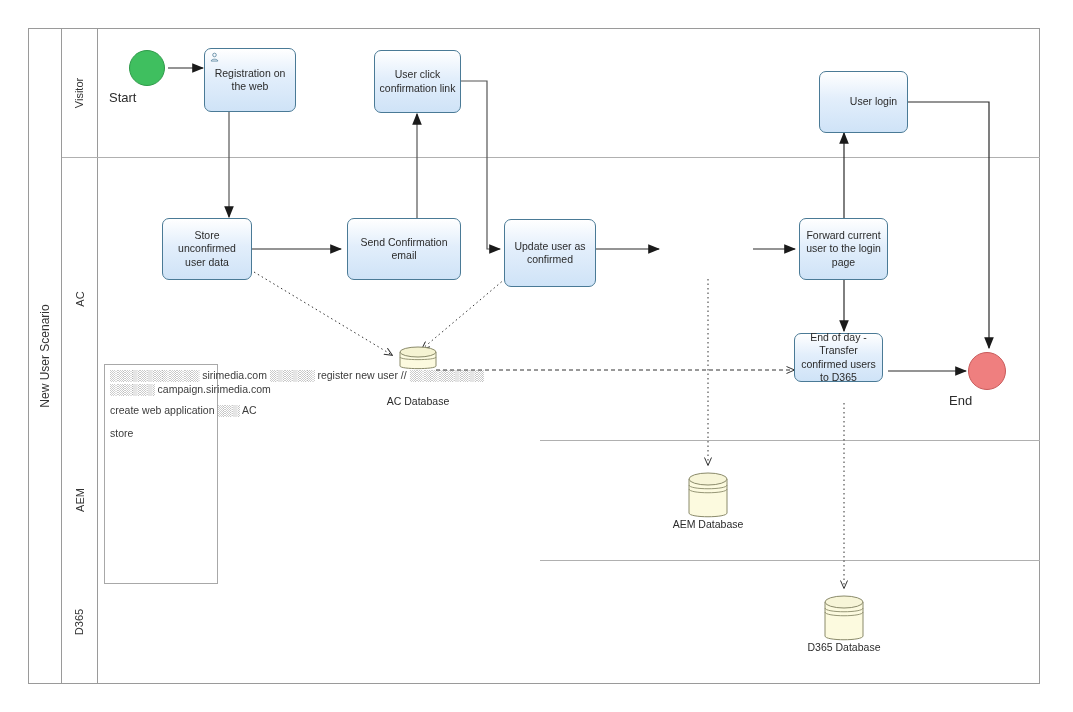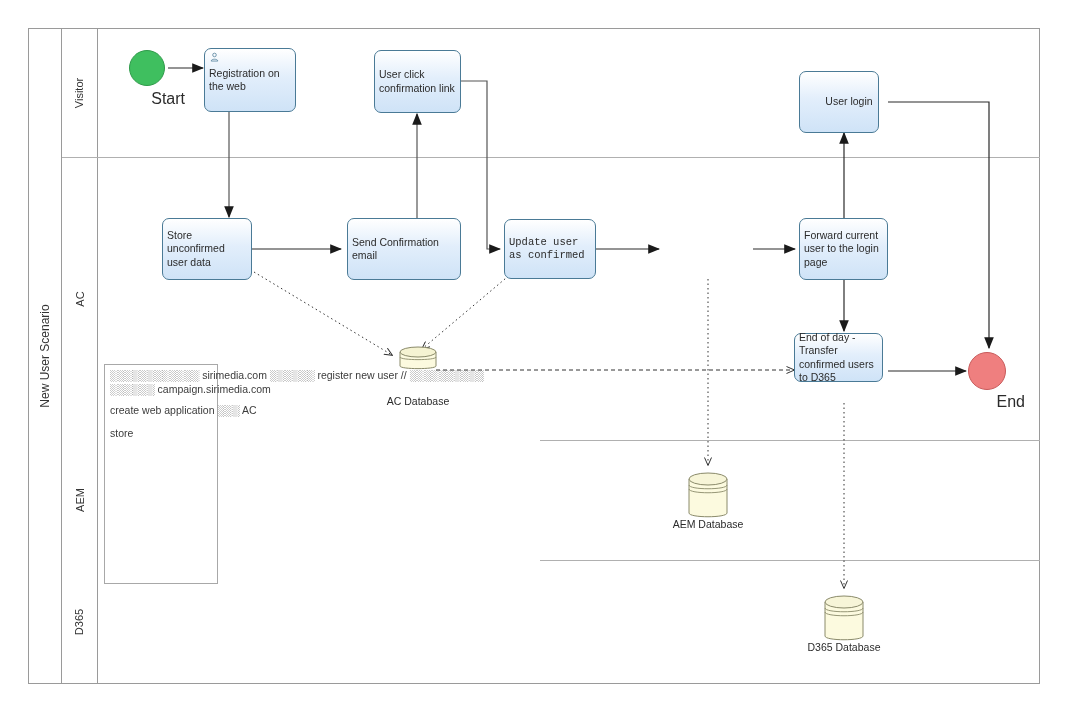--- a/index.html
+++ b/index.html
@@ -18,30 +18,30 @@
         border-right:1px solid #9a9a9a;box-sizing:border-box;
         display:flex;align-items:center;justify-content:center;}
   .lane-label span{transform:rotate(-90deg);white-space:nowrap;font-size:11px;color:#333;}
 
   .lane-div{position:absolute;height:0;border-top:1px solid #b0b0b0;}
 
   
   .task{position:absolute;box-sizing:border-box;border:1px solid #4a7a96;
         border-radius:7px;
         background:linear-gradient(to bottom,#ffffff 0%,#e2eefb 45%,#cfe3f7 100%);
-        display:flex;align-items:center;justify-content:center;text-align:left;
+        display:flex;align-items:center;justify-content:center;text-align:center;
         font-size:10.5px;line-height:1.25;color:#2b2b2b;padding:2px 4px;}
   .task .lbl{display:block;}
   .task-icon{position:absolute;left:4px;top:3px;width:11px;height:11px;}
 
   
   .event{position:absolute;border-radius:50%;box-sizing:border-box;}
   .ev-start{background:#3fbf5f;border:1px solid #2f9a4a;}
   .ev-end{background:#ef7f7f;border:1px solid #c85a5a;}
-  .ev-cap{position:absolute;text-align:right;font-size:16px;color:#2b2b2b;}
+  .ev-cap{position:absolute;text-align:left;font-size:13px;color:#2b2b2b;}
 
   
   .ds{position:absolute;}
   .ds-cap{position:absolute;text-align:center;font-size:10.5px;color:#2b2b2b;line-height:1.25;}
 
   
   .note{position:absolute;box-sizing:border-box;border:1.5px solid #a8a8a8;background:transparent;}
   .note-text{position:absolute;font-size:10.5px;color:#3b3b3b;line-height:1.45;white-space:nowrap;}
 
   
@@ -128,33 +128,33 @@
       <circle cx="8" cy="4.3" r="2.6" fill="none" stroke="#4a7a96" stroke-width="1.1"></circle>
       <path d="M3.2,13.2 C3.2,9.6 12.8,9.6 12.8,13.2 z" fill="none" stroke="#4a7a96" stroke-width="1.1"></path>
     </svg>
     <span class="lbl">Registration on the web</span>
   </div>
 
   <div class="task" style="left:374px;top:50px;width:87px;height:63px;">
     <span class="lbl">User click confirmation link</span>
   </div>
 
-  <div class="task" style="left:799px;top:71px;width:80px;height:62px;padding-left:24px;">
+  <div class="task" style="left:819px;top:71px;width:89px;height:62px;padding-left:24px;">
     <span class="lbl">User login</span>
   </div>
 
   <div class="task" style="left:162px;top:218px;width:90px;height:62px;">
     <span class="lbl">Store unconfirmed user data</span>
   </div>
 
   <div class="task" style="left:347px;top:218px;width:114px;height:62px;">
     <span class="lbl">Send Confirmation email</span>
   </div>
 
-  <div class="task" style="left:504px;top:219px;width:92px;height:60px;font-family:Liberation Mono, monospace;">
+  <div class="task" style="left:504px;top:219px;width:92px;height:68px;">
     <span class="lbl">Update user as confirmed</span>
   </div>
 
 
   <div class="task" style="left:799px;top:218px;width:89px;height:62px;">
     <span class="lbl">Forward current user to the login page</span>
   </div>
 
   <div class="task" style="left:794px;top:333px;width:89px;height:49px;">
     <span class="lbl">End of day - Transfer confirmed users to D365</span>

